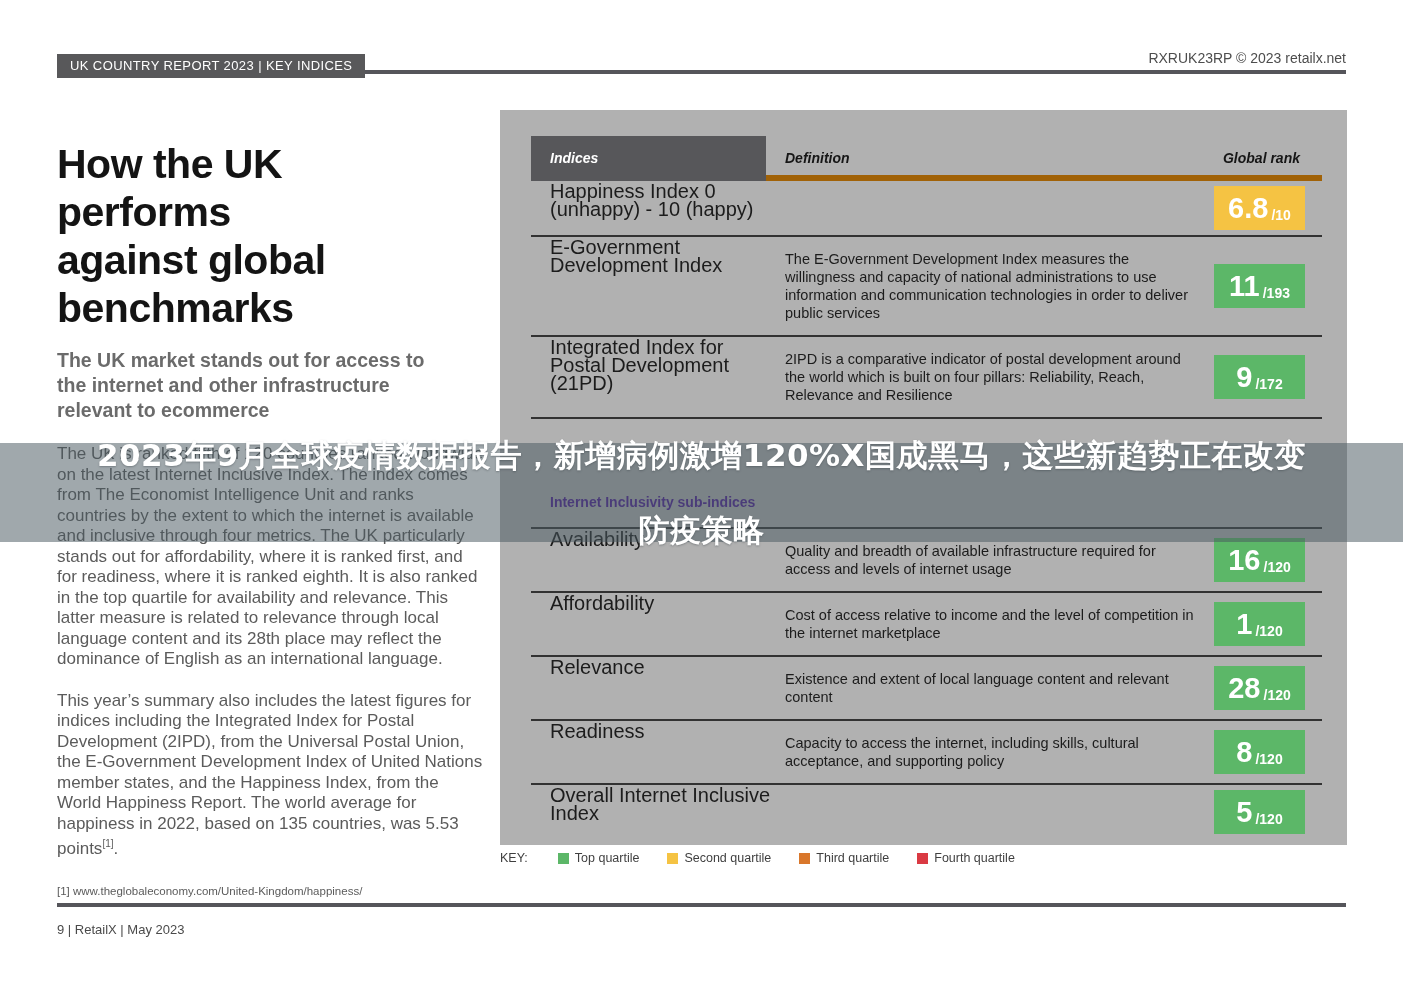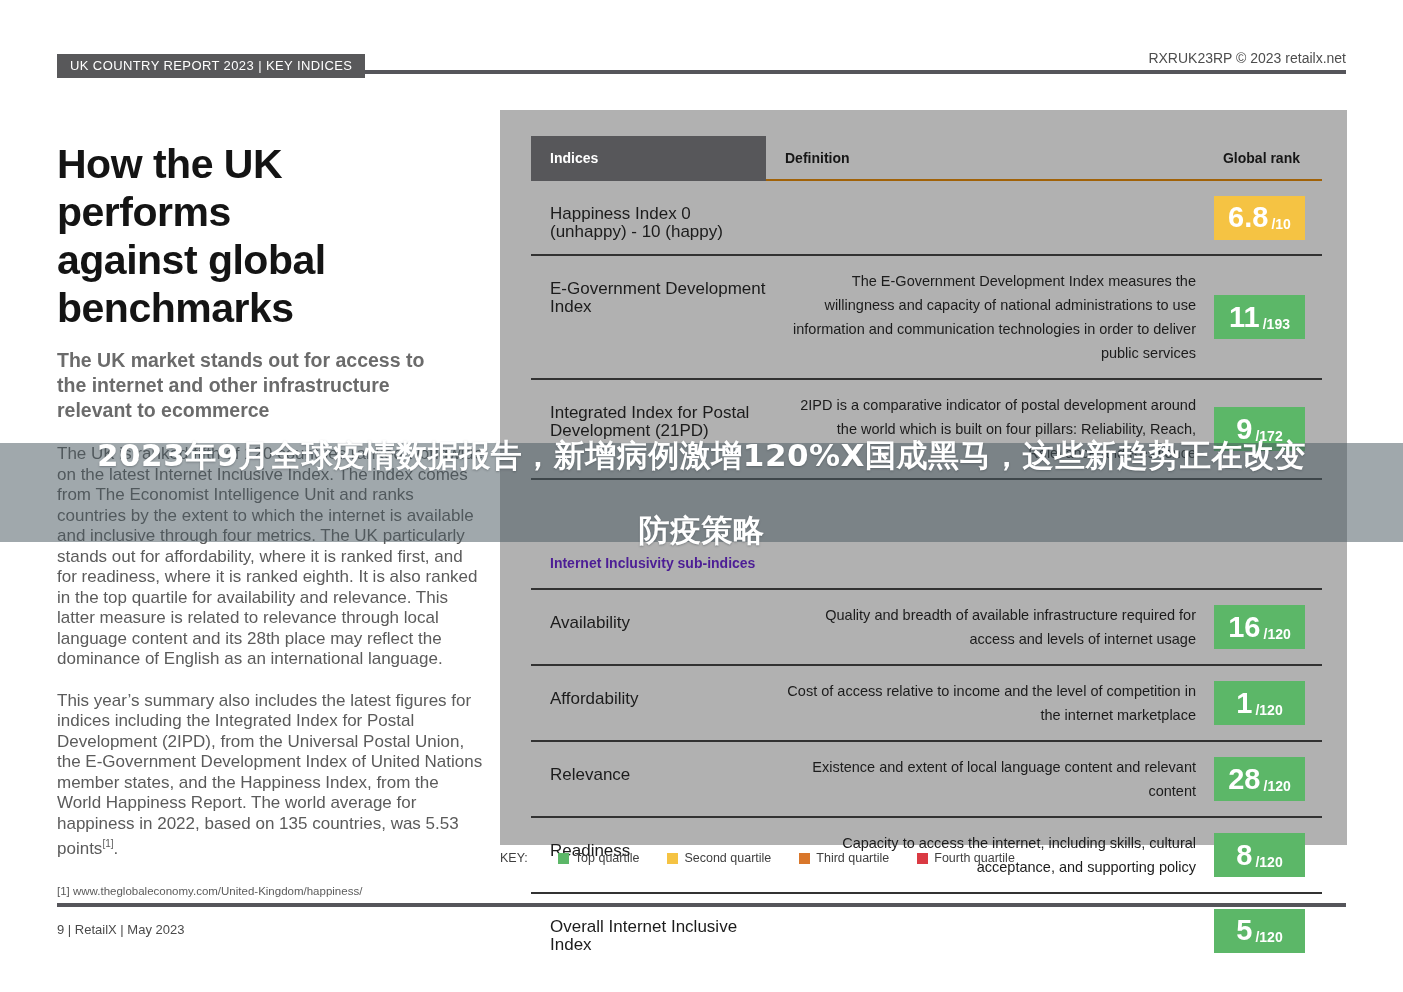--- a/index.html
+++ b/index.html
@@ -36,44 +36,45 @@
     font-size:19.5px; line-height:25px; font-weight:bold; color:#6b6b6b;
   }
   .body-para { margin-top:21px; font-size:17px; line-height:20.5px; color:#5b5b5b; }
   .body-para sup { font-size:10px; }
   .footnote { margin-top:26px; font-size:11.5px; color:#5b5b5b; }
 
   
   .panel { position:absolute; left:500px; top:110px; width:847px; height:735px; background:#b1b1b1; }
   .thead {
     position:relative; margin:26px 25px 0 31px; height:45px;
-    border-bottom:2px solid #a16207;
+    border-bottom:6px solid #a16207;
+    font-style:italic;
   }
   .indices-box {
     position:absolute; left:0; top:0; width:235px; height:45px;
     background:#57575a; color:#fff; font-size:14px; font-weight:bold;
     line-height:45px; padding-left:19px;
   }
   .def-head { position:absolute; left:254px; top:0; line-height:45px; font-size:14px; font-weight:bold; color:#161616; }
   .rank-head { position:absolute; right:22px; top:0; line-height:45px; font-size:14px; font-weight:bold; color:#161616; }
 
   .trow {
     margin:0 25px 0 31px; display:flex; align-items:stretch;
     border-bottom:2px solid #323232;
   }
   .trow.last { border-bottom:none;gap:16px; }
   .c-name {
     width:254px; flex:0 0 254px;
-    padding:24px 14px 13px 19px;
-    font-size:17px; line-height:18px; color:#1c1c1c;
+    padding:1px 14px 13px 19px;
+    font-size:20px; line-height:18px; color:#1c1c1c;
   }
   .c-def {
     flex:1 1 auto; max-width:429px;
     padding:13px 18px 13px 0;
-    font-size:14.5px; line-height:24px; color:#1c1c1c;text-align:right;
+    font-size:14.5px; line-height:18px; color:#1c1c1c;
   }
   .c-badge {
     margin-left:auto; flex:0 0 108px; width:108px;
     display:flex; align-items:center; justify-content:flex-end;
     padding:5px 17px 5px 0;
   }
   .badge {
     width:91px; height:44px; color:#fff;
     display:flex; align-items:center; justify-content:center;
   }

